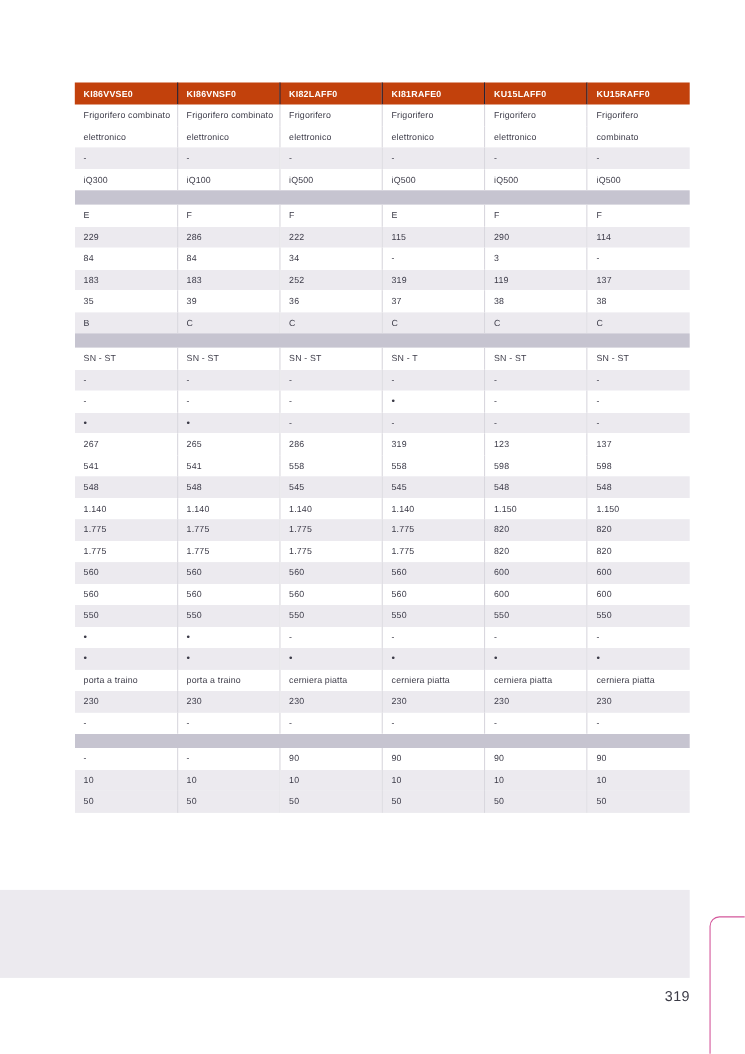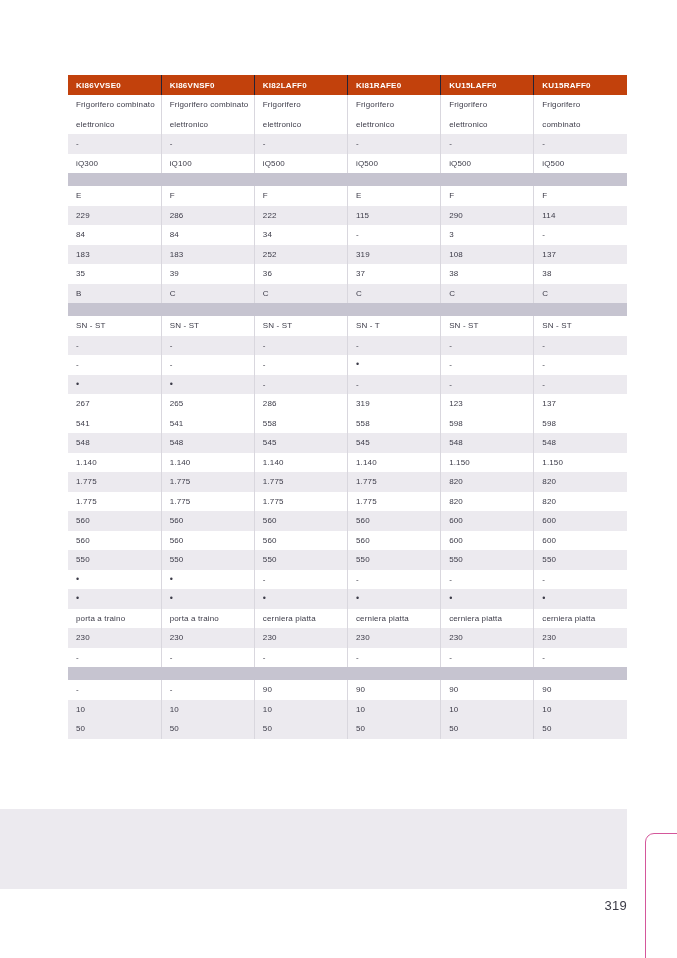--- a/index.html
+++ b/index.html
@@ -187,21 +187,21 @@
         <td>34</td>
         <td>-</td>
         <td>3</td>
         <td>-</td>
       </tr>
       <tr class="band-tint">
         <td>183</td>
         <td>183</td>
         <td>252</td>
         <td>319</td>
-        <td>108</td>
+        <td>119</td>
         <td>137</td>
       </tr>
       <tr class="band-white">
         <td>35</td>
         <td>39</td>
         <td>36</td>
         <td>37</td>
         <td>38</td>
         <td>38</td>
       </tr>

